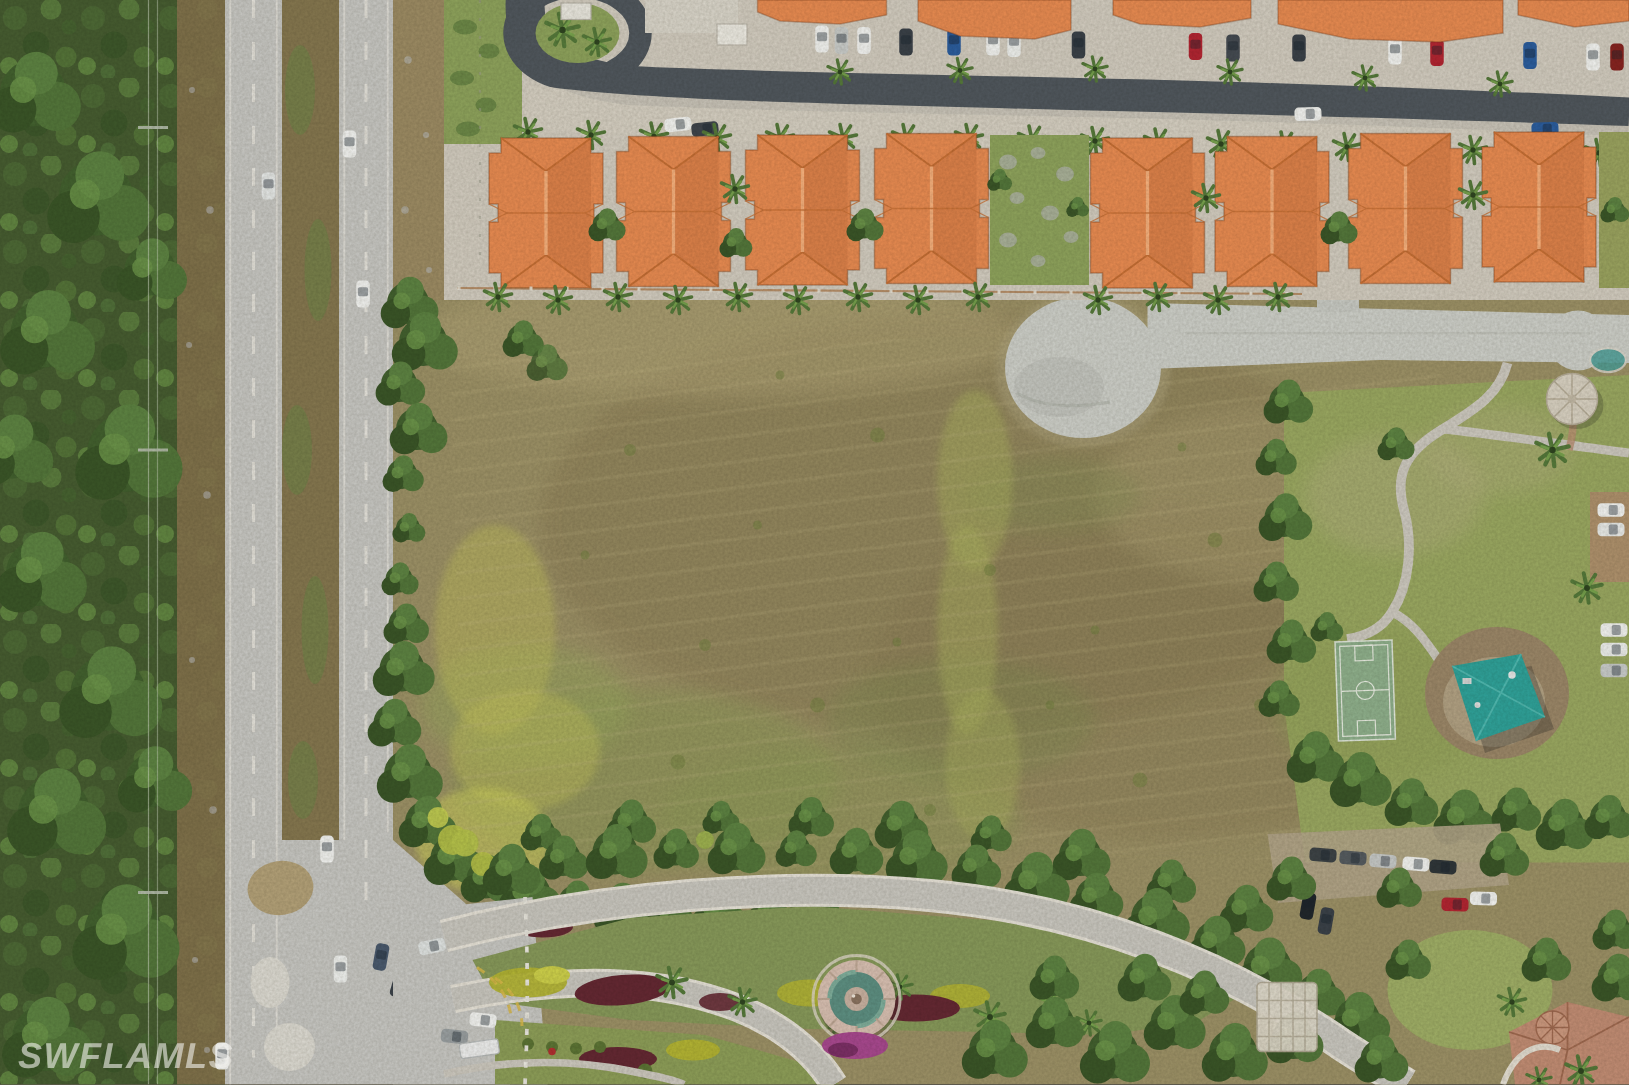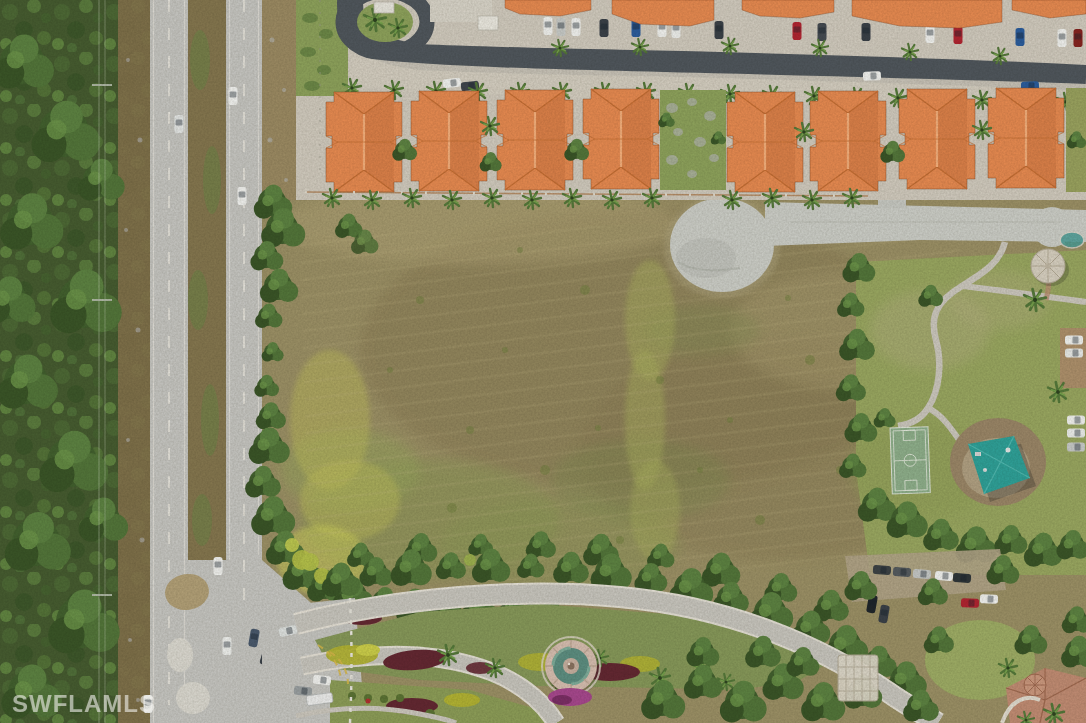--- a/index.html
+++ b/index.html
@@ -1,16 +1,16 @@
 <!DOCTYPE html>
 <html><head>
 <meta charset="utf-8">
 <style>
   html,body{margin:0;padding:0;background:#222;}
-  .stage{position:relative;width:1086px;height:723px;overflow:hidden;font-family:"Liberation Sans",sans-serif;}
+  .stage{position:relative;width:1086px;height:723px;overflow:hidden;font-family:"Liberation Sans",sans-serif;font-style:italic;}
   svg{display:block;}
   .wm{font-family:"Liberation Sans",sans-serif;font-weight:bold;letter-spacing:1px;}
 </style>
 </head>
 <body>
 
 <div class="stage">
 <svg width="1086" height="723" viewBox="0 0 1086 723" xmlns="http://www.w3.org/2000/svg">
   <defs>
     <filter id="soft" x="-60%" y="-60%" width="220%" height="220%">

